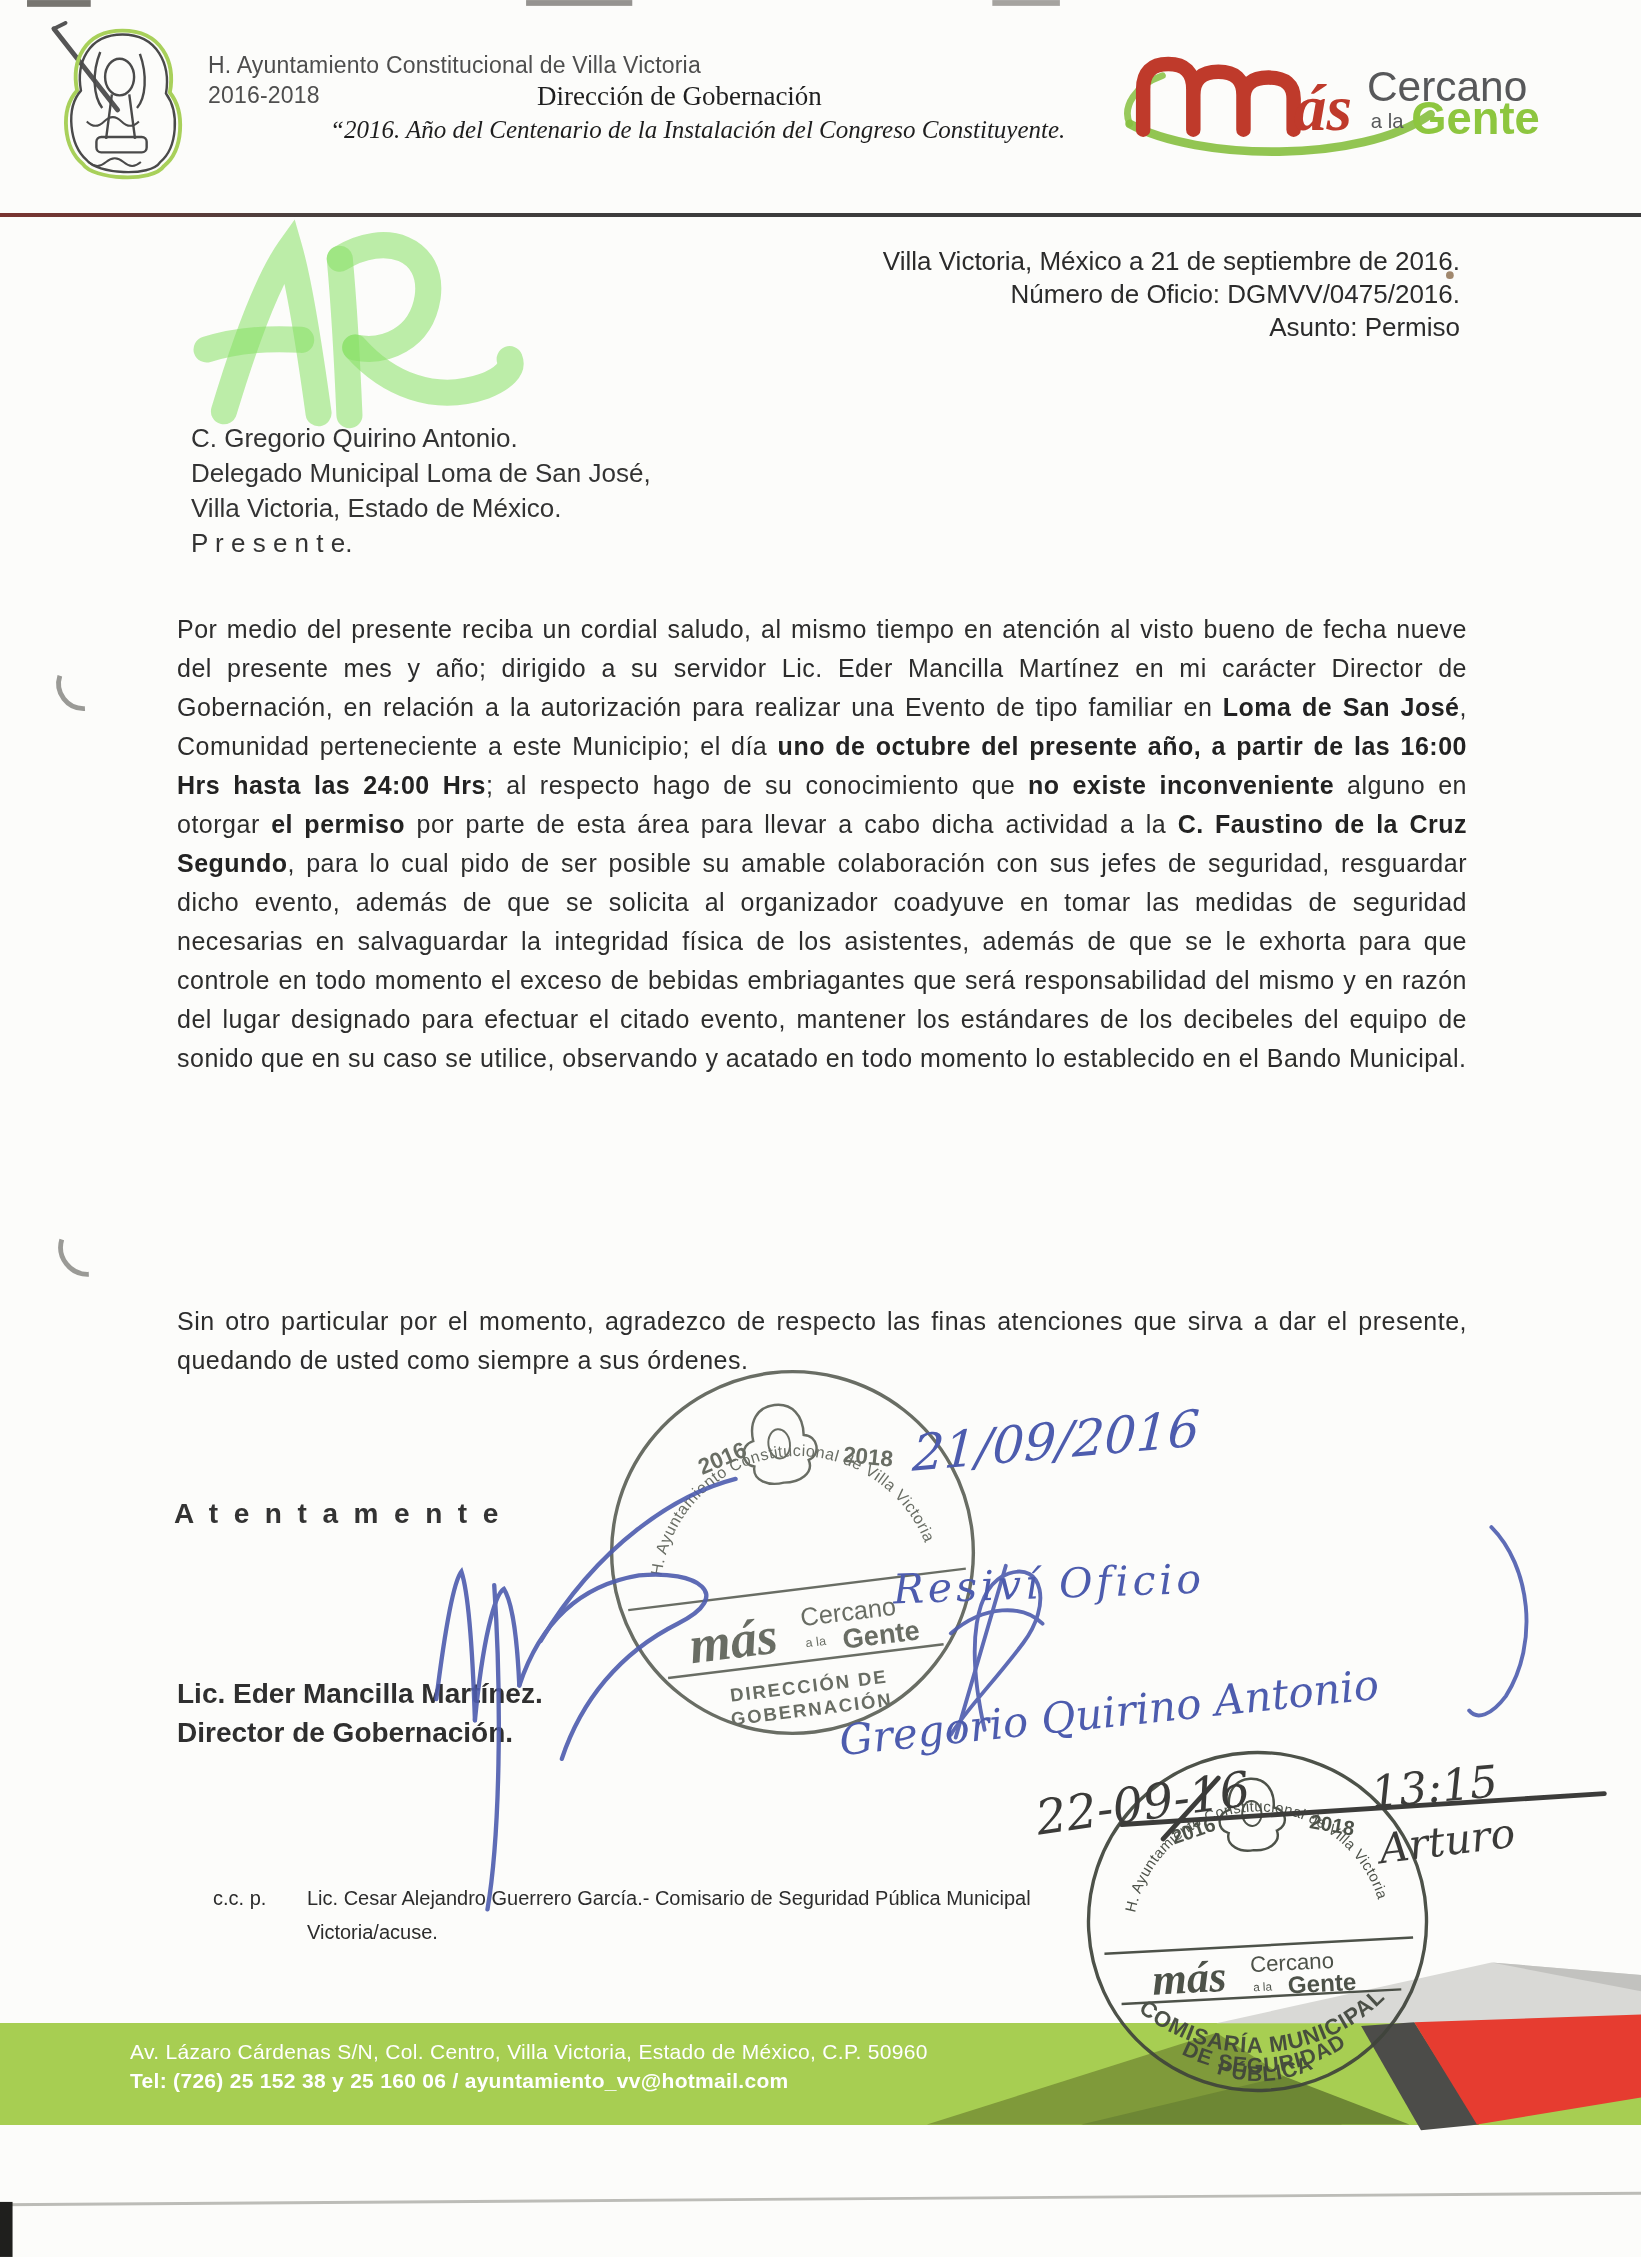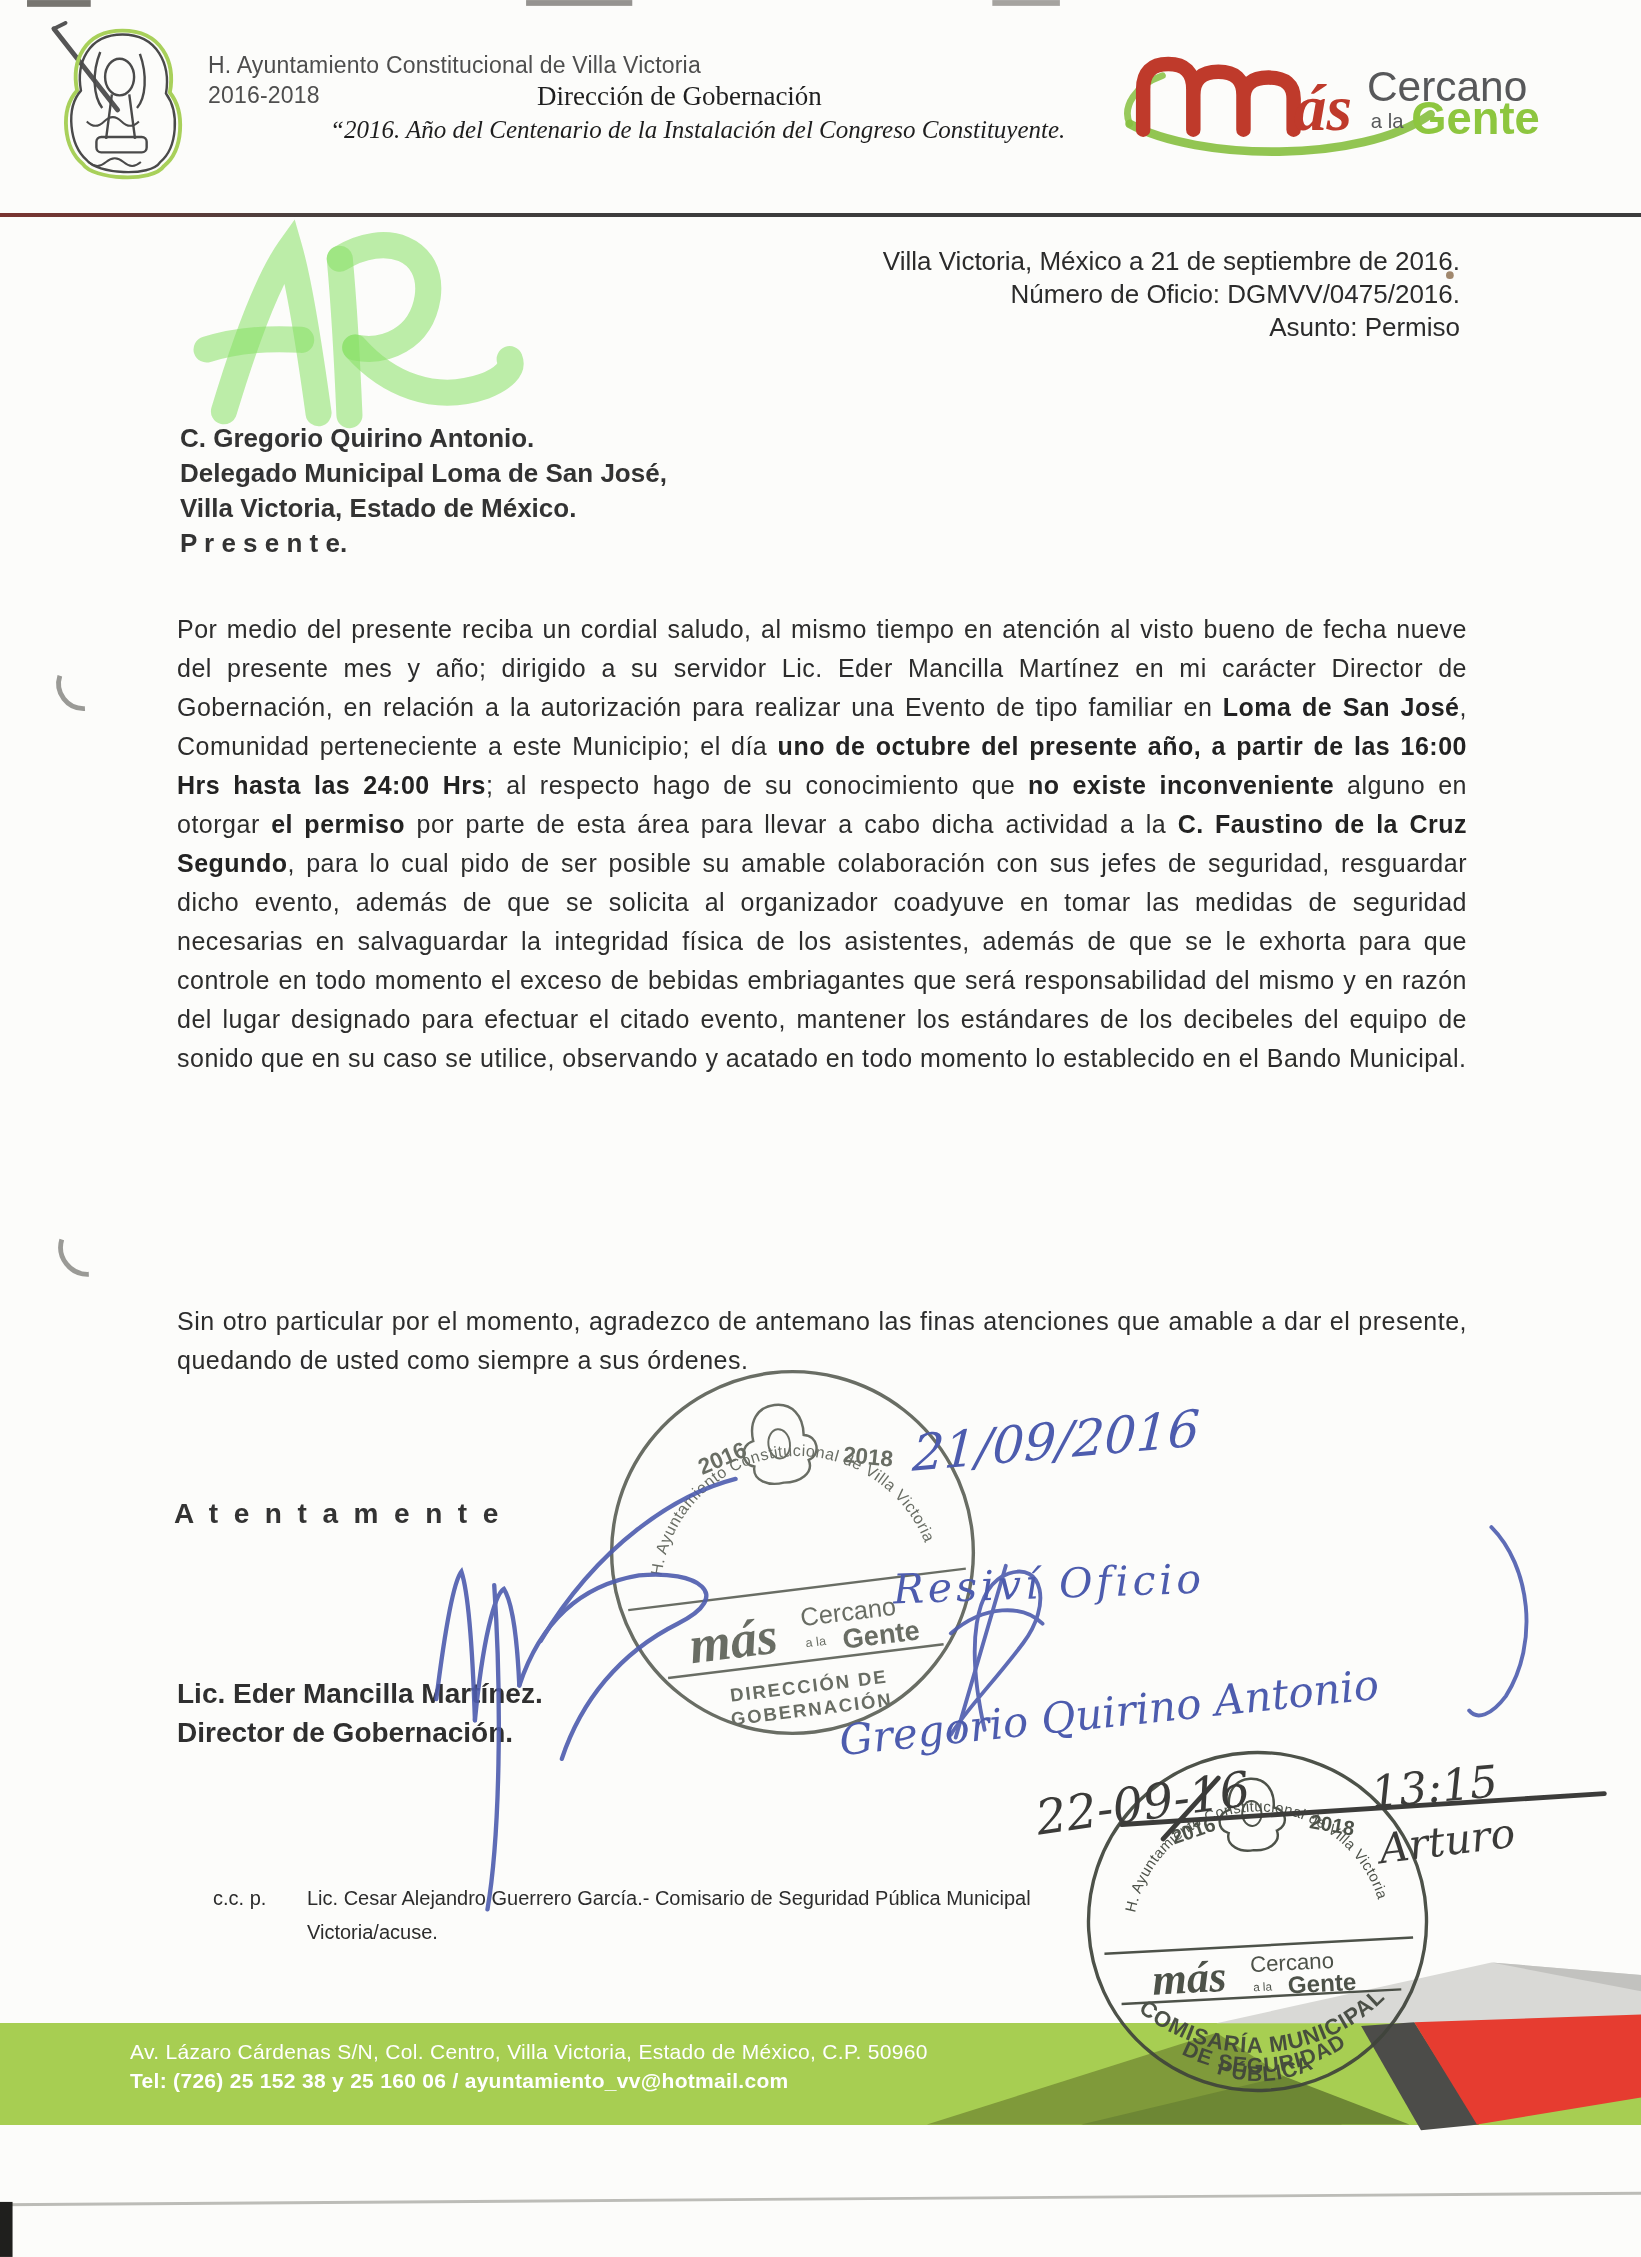--- a/index.html
+++ b/index.html
@@ -8,21 +8,21 @@
   .abs{position:absolute;}
   
   .org{font-size:23px;color:#4e4e4e;line-height:30px;letter-spacing:0.2px;}
   .dept{font-family:"Liberation Serif",serif;font-size:27px;color:#1e1e1e;}
   .motto{font-family:"Liberation Serif",serif;font-style:italic;font-size:25px;color:#1e1e1e;}
   .rule{left:0;top:213px;width:1641px;height:3.9px;
         background:linear-gradient(90deg,#7a3430 0%,#4a403e 18%,#3c3c3c 40%,#3c3c3c 100%);}
   
   .meta{right:181px;top:245px;text-align:right;font-size:26px;line-height:33px;color:#2b2b2b;}
   
-  .recipient{left:180px;top:421px;font-size:26px;font-weight:bold;line-height:35px;color:#333;}
+  .recipient{left:191px;top:421px;font-size:26px;font-weight:normal;line-height:35px;color:#333;}
   
   .para{left:177px;width:1290px;font-size:25px;line-height:39px;letter-spacing:0.5px;
         text-align:justify;color:#2c2c2c;}
   .para strong{color:#222;}
   .salut{left:174px;top:1498px;font-size:28px;font-weight:bold;color:#333;letter-spacing:3.9px;}
   .signer{left:177px;font-size:28px;font-weight:bold;color:#2f2f2f;}
   
   .hand{font-family:"DejaVu Serif",serif;font-style:italic;white-space:nowrap;}
   .hand-blue{color:#4d5cae;}
   .hand-dark{color:#3b3b39;}
@@ -82,21 +82,21 @@
 
   <div class="abs recipient">
     <div>C. Gregorio Quirino Antonio.</div>
     <div>Delegado Municipal Loma de San José,</div>
     <div>Villa Victoria, Estado de México.</div>
     <div>P r e s e n t e.</div>
   </div>
 
   <div class="abs para" style="top:610px;"><span>Por medio del presente reciba un cordial saludo, al mismo tiempo en atención al visto bueno de fecha nueve del presente mes y año; dirigido a su servidor Lic. Eder Mancilla Martínez en mi carácter Director de Gobernación, en relación a la autorización para realizar una Evento de tipo familiar en </span><strong>Loma de San José</strong><span>, Comunidad perteneciente a este Municipio; el día </span><strong>uno de octubre del presente año, a partir de las 16:00 Hrs hasta las 24:00 Hrs</strong><span>; al respecto hago de su conocimiento que </span><strong>no existe inconveniente</strong><span> alguno en otorgar </span><strong>el permiso</strong><span> por parte de esta  área para llevar a cabo dicha actividad a la </span><strong>C. Faustino de la Cruz Segundo</strong><span>, para lo cual pido de ser posible su amable colaboración  con sus jefes de seguridad, resguardar dicho evento, además de que se solicita al organizador coadyuve en tomar las medidas de seguridad necesarias en salvaguardar la integridad física de los asistentes, además de que se le exhorta para que controle en todo momento el exceso de bebidas embriagantes que será responsabilidad del mismo y en razón del lugar designado para efectuar el citado evento, mantener los estándares de los decibeles del equipo de sonido que en su caso se utilice, observando y acatado en todo momento lo establecido en el Bando Municipal.</span></div>
 
-  <div class="abs para" style="top:1302px;">Sin otro particular por el momento, agradezco de antemano las finas atenciones que amable a dar el presente, quedando de usted como siempre a sus órdenes.</div>
+  <div class="abs para" style="top:1302px;">Sin otro particular por el momento, agradezco de respecto las finas atenciones que sirva a dar el presente, quedando de usted como siempre a sus órdenes.</div>
 
   <div class="abs salut">A t e n t a m e n t e</div>
   <div class="abs signer" style="top:1678px;">Lic. Eder Mancilla Martínez.</div>
   <div class="abs signer" style="top:1717px;">Director de Gobernación.</div>
 
   <svg class="abs stamp" style="left:597px;top:1357px;transform:rotate(-7deg);opacity:.85;" width="391" height="391" viewBox="0 0 400 400">
     <g fill="#50554b" stroke="#50554b">
       <circle cx="200" cy="200" r="185" fill="none" stroke-width="3.5"></circle>
       <path d="M 200,48 C 182,48 172,62 174,82 C 160,84 158,104 172,108 C 168,122 184,130 200,128 C 216,130 232,122 228,108 C 242,104 240,84 226,82 C 228,62 218,48 200,48 Z" fill="none" stroke-width="2.5"></path>
       <ellipse cx="200" cy="88" rx="11" ry="15" fill="none" stroke-width="2"></ellipse>

